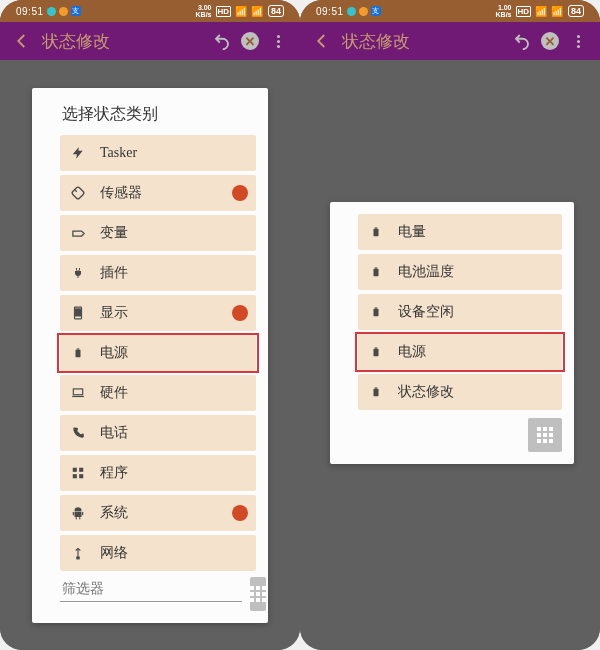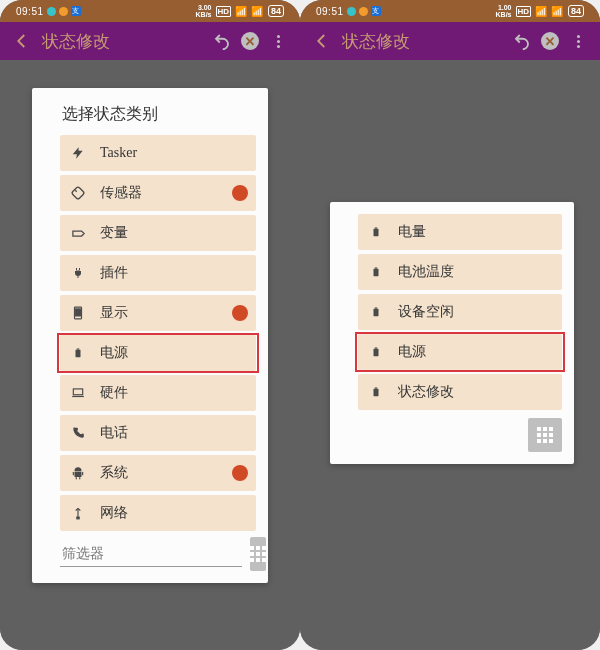--- a/index.html
+++ b/index.html
@@ -79,21 +79,21 @@
   .item .badge {
     position:absolute; right:8px; top:50%; transform:translateY(-50%);
     width:16px; height:16px; border-radius:50%; background:#d14a26;
   }
   .item.highlight::after{
     content:"";
     position:absolute; left:-3px; right:-3px; top:-2px; bottom:-2px;
     border:2px solid #d9363e;
     pointer-events:none;
   }
-  .filter-row { display:flex; align-items:center; gap:8px; margin-top:6px;}
+  .filter-row { display:flex; align-items:flex-start; gap:8px; margin-top:6px;}
   .filter-input {
     flex:1;
     border:none;
     border-bottom:1.5px solid #9a9a9a;
     font-size:14px;
     padding:4px 2px;
     background:transparent;
     font-family:inherit;
     color:#666;
     outline:none;
@@ -227,20 +227,31 @@
             <span class="ic">
               <svg width="14" height="14" viewBox="0 0 24 24" fill="#4a4a4a">
                 <path d="M6 2c-1 0-2 1-2 2 0 9 7 16 16 16 1 0 2-1 2-2v-3c0-1-1-2-2-2l-3 1c-1 0-1 0-2-1l-3-3c-1-1-1-1-1-2l1-3c0-1-1-2-2-2H6z"></path>
               </svg>
             </span>
             <span class="lbl">电话</span>
           </div>
           <div class="item">
             <span class="ic">
               <svg width="14" height="14" viewBox="0 0 24 24" fill="#4a4a4a">
+                <rect x="3" y="3" width="7" height="7"></rect>
+                <rect x="14" y="3" width="7" height="7"></rect>
+                <rect x="3" y="14" width="7" height="7"></rect>
+                <rect x="14" y="14" width="7" height="7"></rect>
+              </svg>
+            </span>
+            <span class="lbl">程序</span>
+          </div>
+          <div class="item">
+            <span class="ic">
+              <svg width="14" height="14" viewBox="0 0 24 24" fill="#4a4a4a">
                 <path d="M6 8a6 6 0 0 1 12 0v1H6z"></path>
                 <rect x="6" y="10" width="12" height="9" rx="1"></rect>
                 <rect x="3" y="10" width="2" height="6" rx="1"></rect>
                 <rect x="19" y="10" width="2" height="6" rx="1"></rect>
                 <rect x="8" y="19" width="2" height="4" rx="1"></rect>
                 <rect x="14" y="19" width="2" height="4" rx="1"></rect>
               </svg>
             </span>
             <span class="lbl">系统</span>
             <span class="badge"></span>

